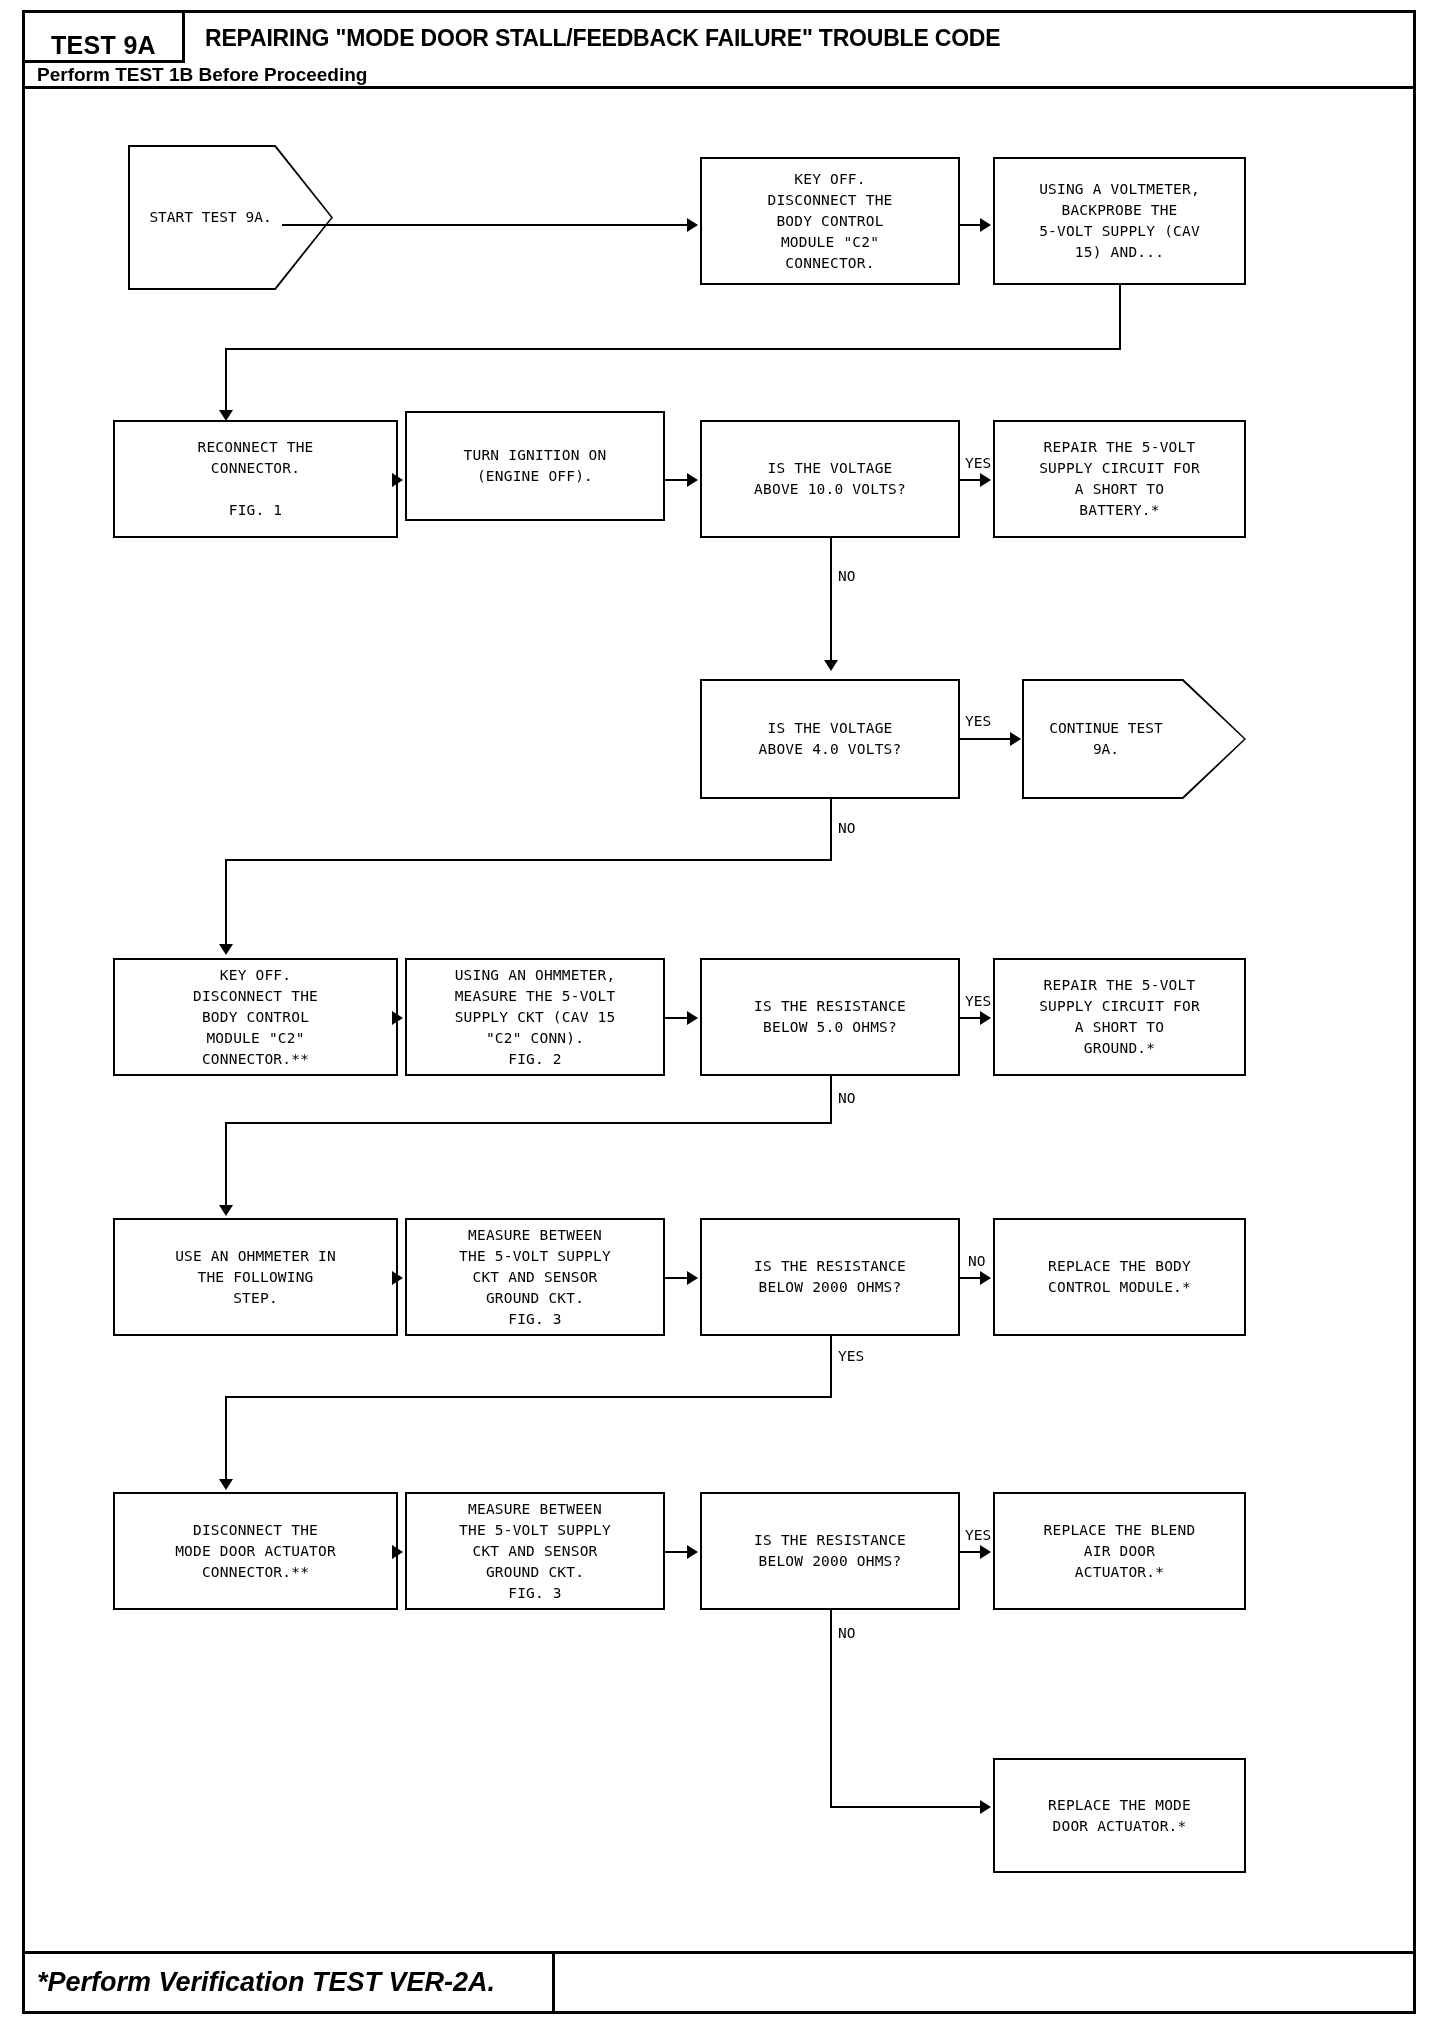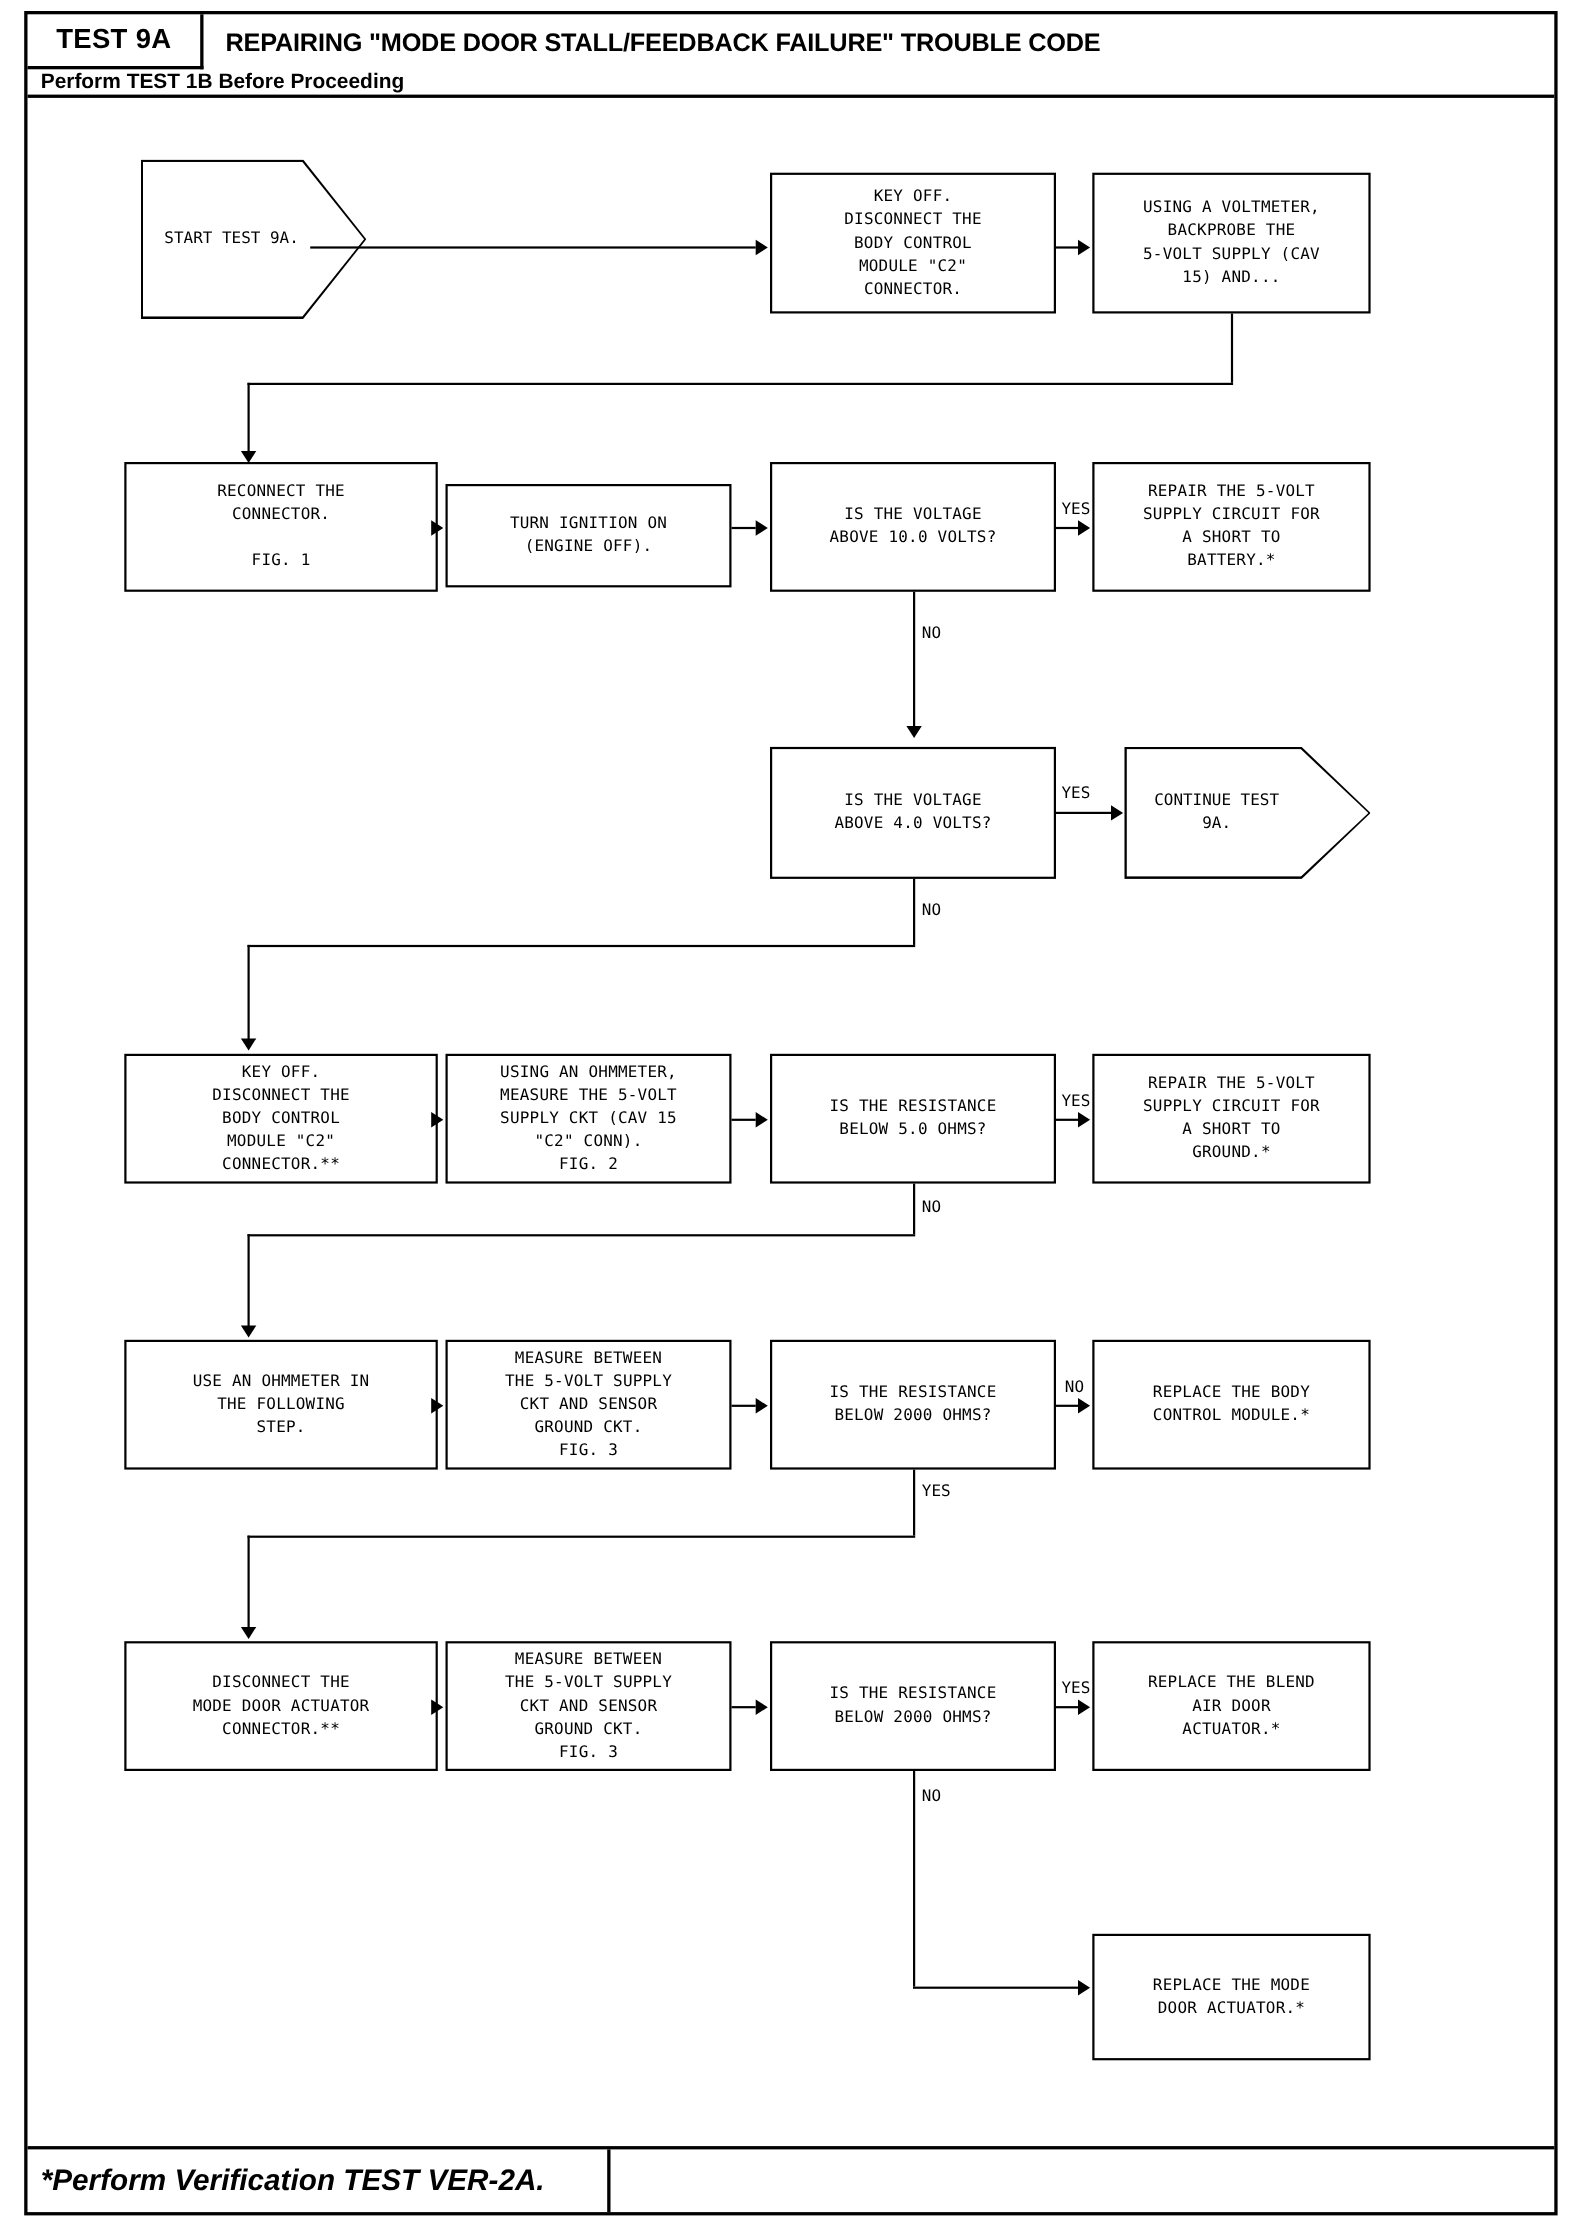--- a/index.html
+++ b/index.html
@@ -26,21 +26,21 @@
   }
 
   
   .hdr-testbox{
     position:absolute;
     left:25px; top:13px;
     width:160px; height:50px;
     border-right:3px solid #000;
     border-bottom:3px solid #000;
     box-sizing:border-box;
-    display:flex; align-items:center; justify-content:center;
+    display:flex; align-items:flex-end; justify-content:center;
   }
   .hdr-testbox span{
     font-size:25px; font-weight:bold; letter-spacing:.3px;
   }
   .hdr-title{
     position:absolute;
     left:192px; top:13px;
     width:1221px; height:50px;
     display:flex; align-items:center;
     box-sizing:border-box;
@@ -206,21 +206,21 @@
   <div class="vline" style="left:225px; top:348px; height:69px;"></div>
   <div class="arrow-d" style="left:219px; top:410px;"></div>
 
   <div class="node" style="left:113px; top:420px; width:285px; height:118px;">
     <span>RECONNECT THE
 CONNECTOR.
 
 FIG. 1</span>
   </div>
 
-  <div class="node" style="left:405px; top:440px; width:260px; height:94px;">
+  <div class="node" style="left:405px; top:411px; width:260px; height:110px;">
     <span>TURN IGNITION ON
 (ENGINE OFF).</span>
   </div>
 
   <div class="node" style="left:700px; top:420px; width:260px; height:118px;">
     <span>IS THE VOLTAGE
 ABOVE 10.0 VOLTS?</span>
   </div>
 
   <div class="node" style="left:993px; top:420px; width:253px; height:118px;">

